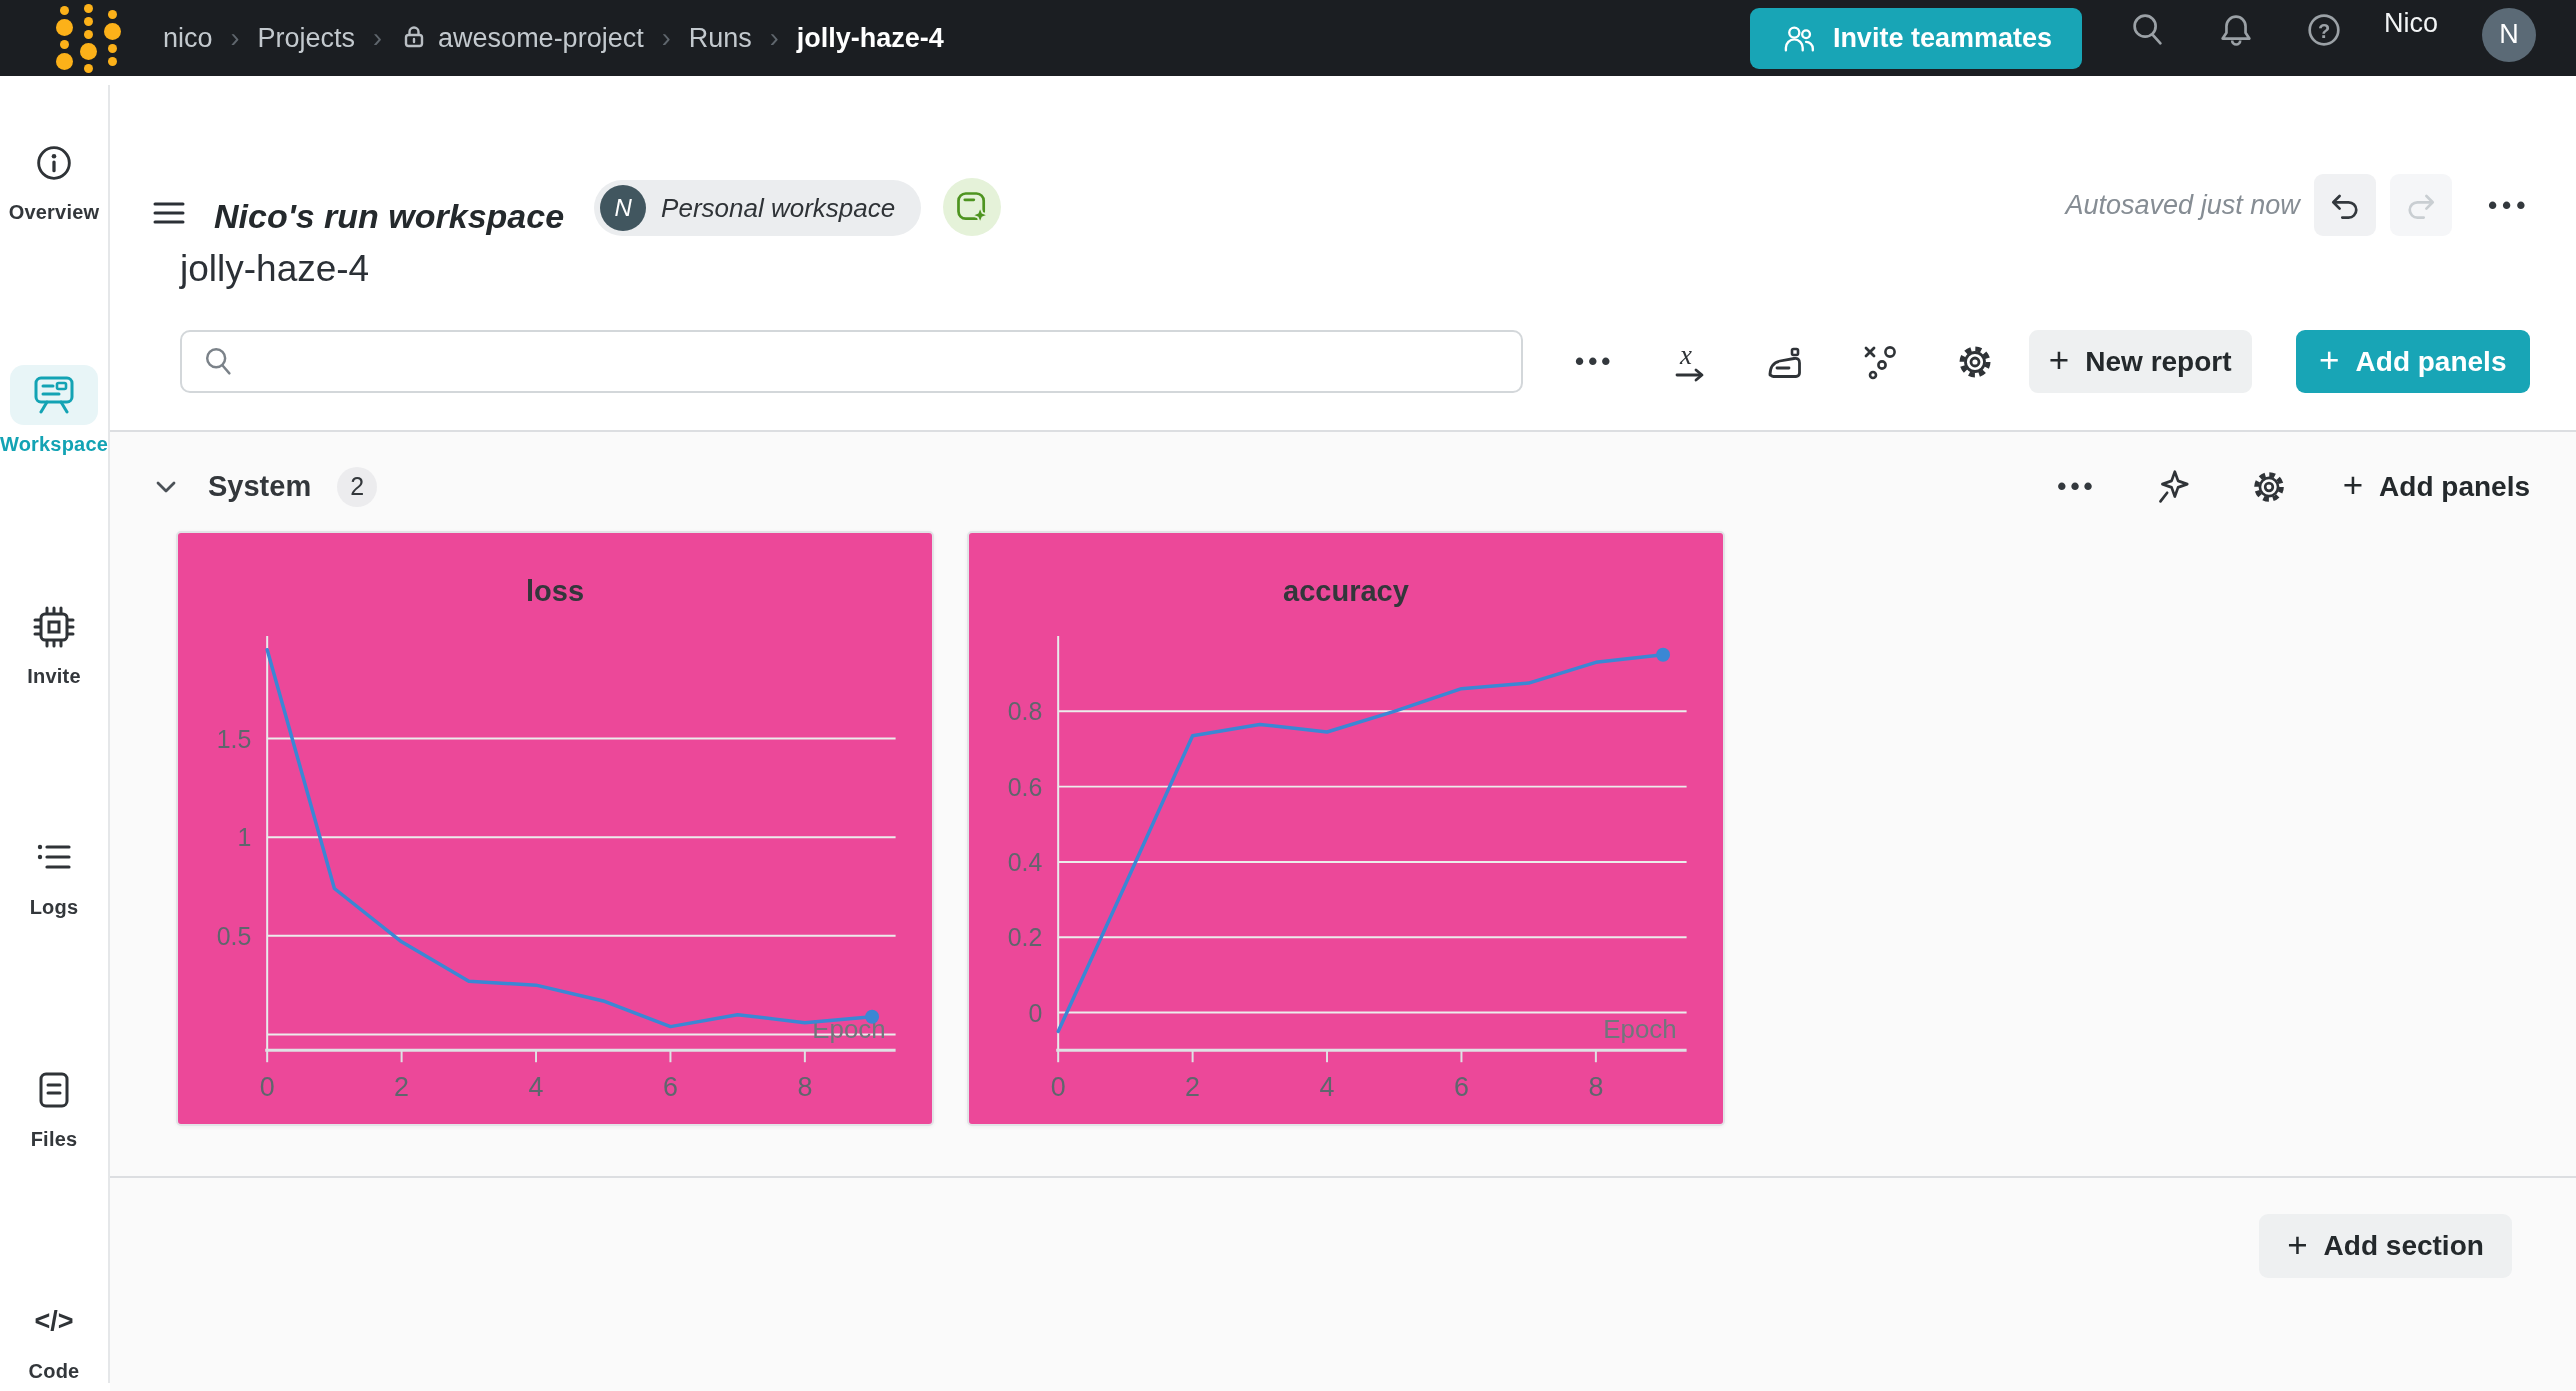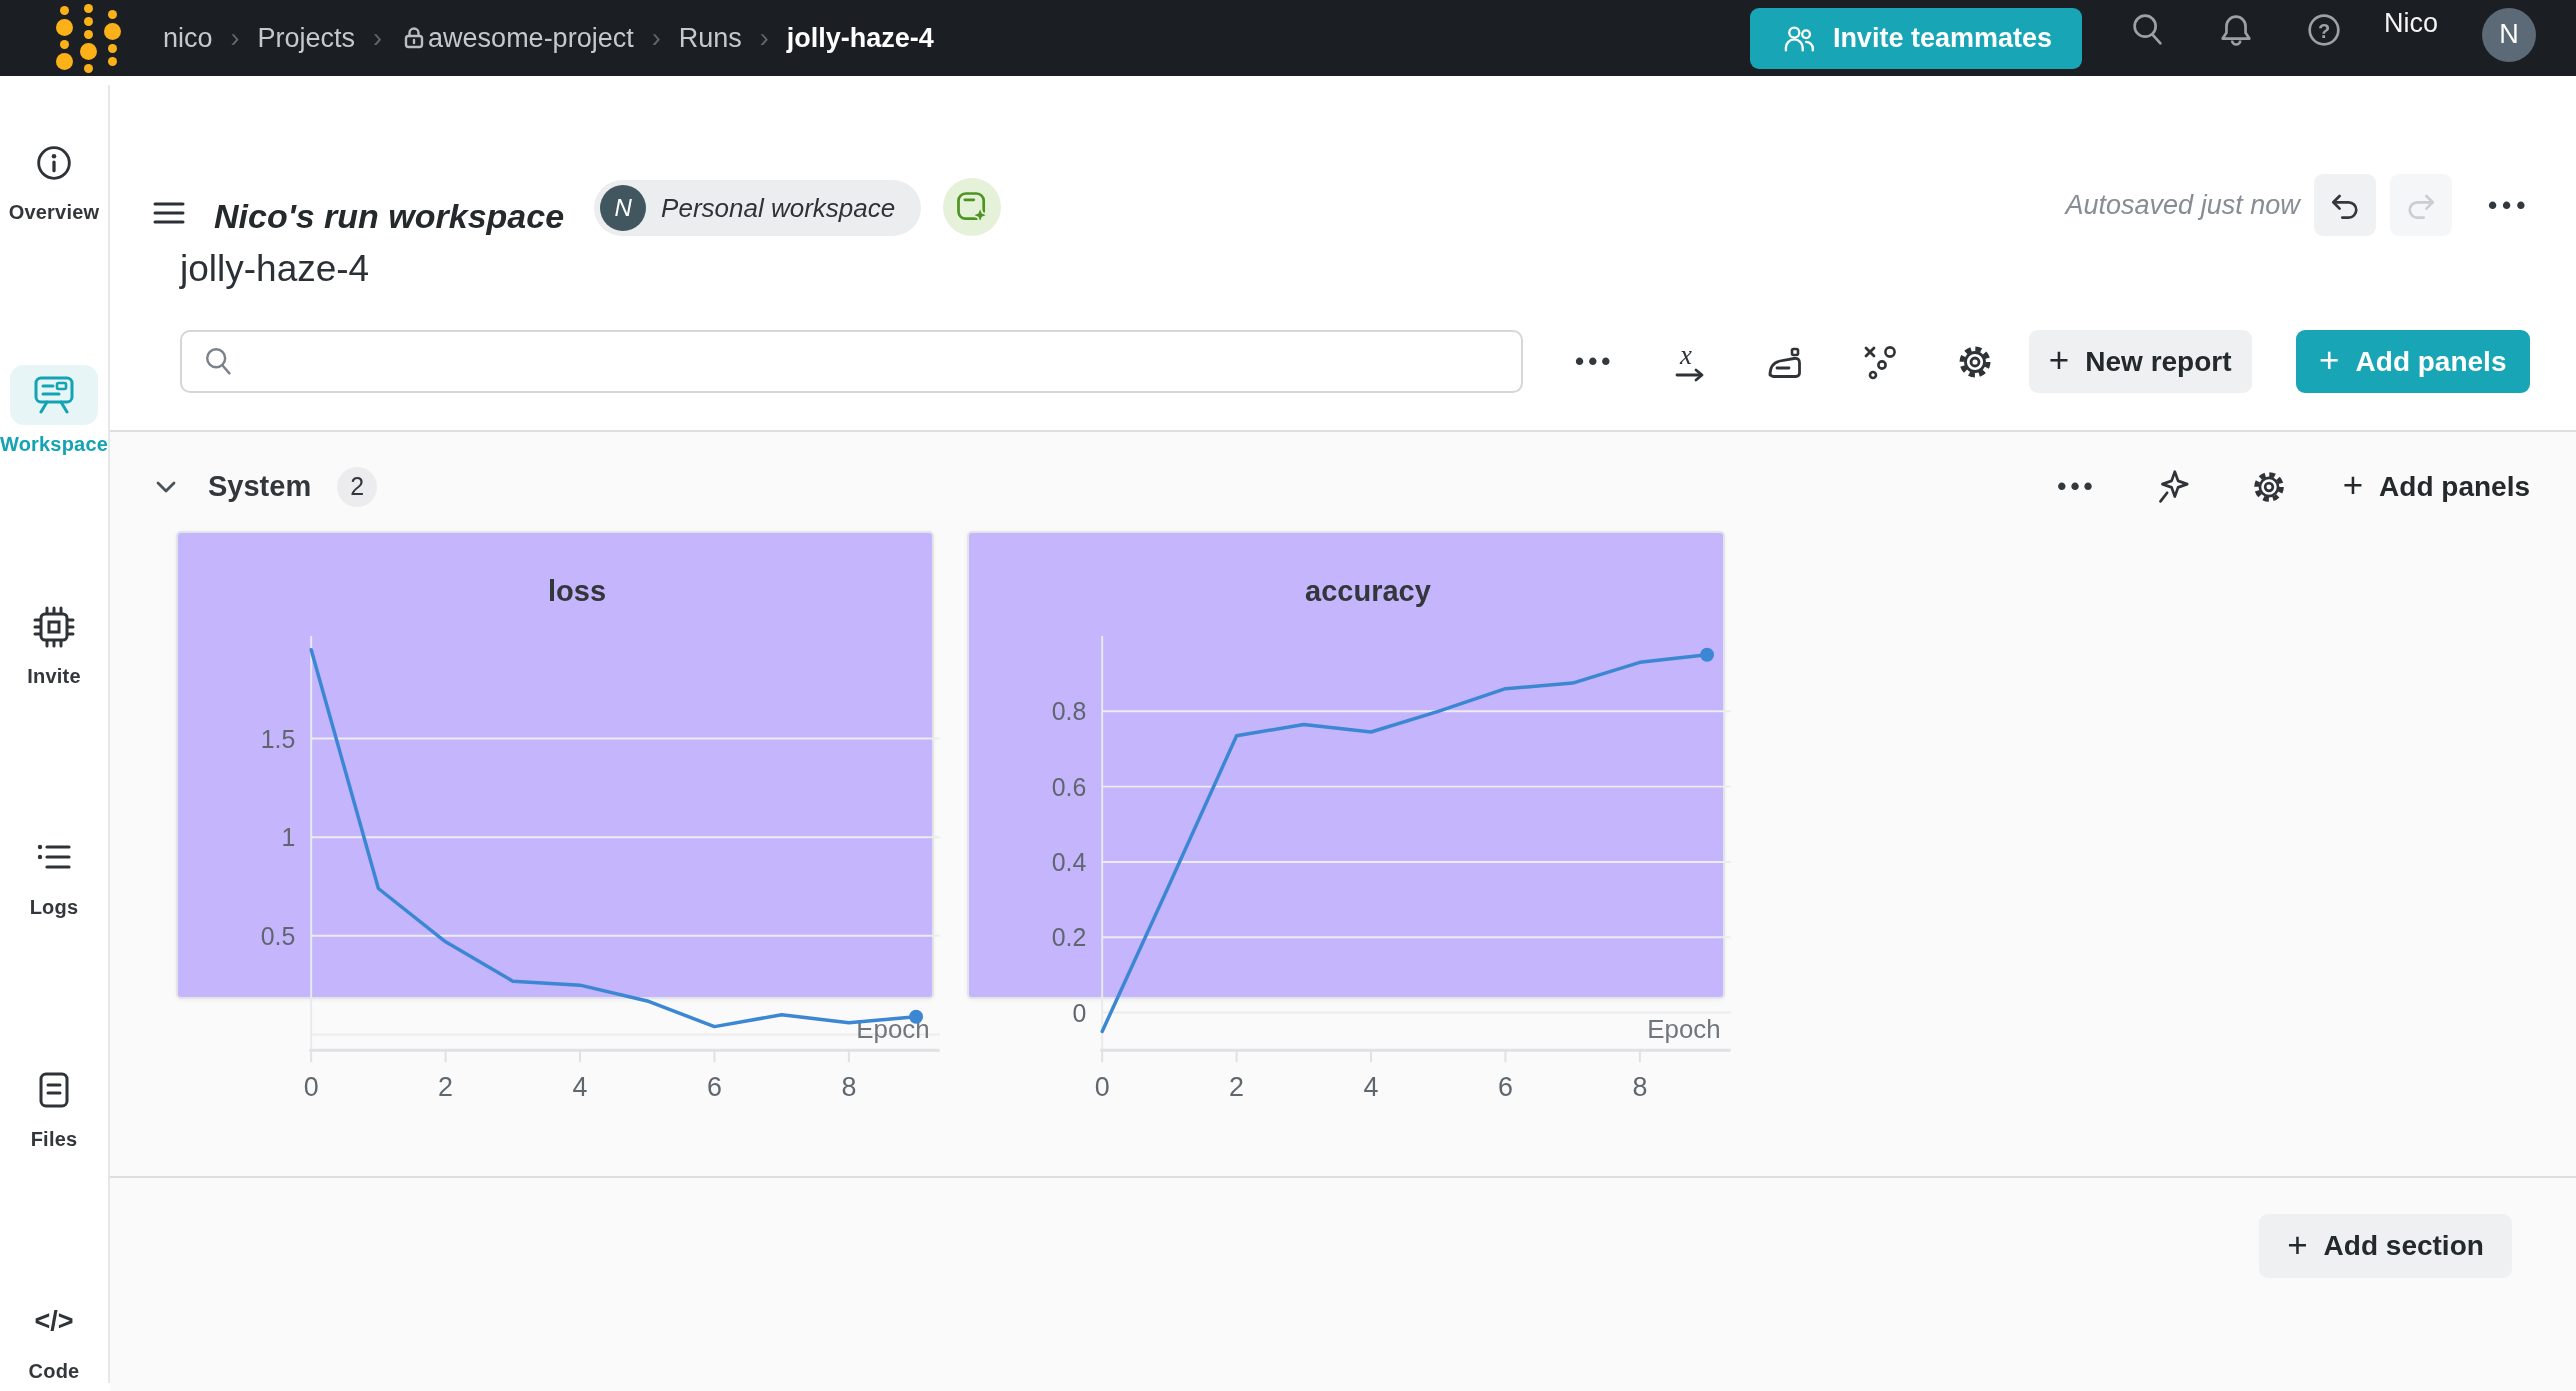--- a/index.html
+++ b/index.html
@@ -13,21 +13,21 @@
     position:absolute; top:0; left:0; width:2576px; height:76px;
     background:#1b1e22; display:flex; align-items:center; padding:0 40px;
   }
   .logo { display:flex; gap:7px; align-items:center; margin-left:16px; }
   .logo .col { display:flex; flex-direction:column; gap:4px; align-items:center; }
   .logo .dot { width:9px; height:9px; border-radius:50%; background:#fcb119; }
   .logo .dot.big { width:17px; height:17px; }
   .crumbs { display:flex; align-items:center; gap:18px; margin-left:42px; font-size:27px; }
   .crumb { color:#c3c9ce; cursor:pointer; }
   .crumb.current { color:#ffffff; font-weight:700; }
-  .crumb-lock { display:flex; align-items:center; }
+  .crumb-lock { display:flex; gap:10px; }
   .sep { color:#5f666d; font-size:27px; }
   .topbar-right { margin-left:auto; display:flex; gap:44px; }
   .invite-btn {
     display:flex; align-items:center; gap:16px; background:#18a5b6; color:#fff;
     border:none; border-radius:9px; height:61px; padding:0 30px;
     font-size:27px; font-weight:700; font-family:inherit; cursor:pointer;
   }
   .tb-icon { width:44px; height:44px; display:flex; align-items:center; justify-content:center; cursor:pointer; }
   .tb-user { color:#f2f4f5; font-size:27px; margin-left:-6px; }
   .tb-avatar {
@@ -103,22 +103,22 @@
   .chev { width:36px; height:36px; display:flex; align-items:center; justify-content:center; cursor:pointer; }
   .charts-title { margin-left:24px; font-size:29px; font-weight:700; color:#33373b; cursor:pointer; }
   .count-badge {
     margin-left:26px; min-width:40px; height:40px; border-radius:50%; background:#ececee;
     display:flex; align-items:center; justify-content:center; font-size:25px; color:#33373b;
   }
   .charts-header-right { margin-left:auto; display:flex; align-items:center; gap:50px; }
   .text-btn { display:flex; align-items:center; font-size:28px; font-weight:700; color:#24292c; cursor:pointer; }
   .panels-row { display:flex; gap:33px; padding-left:66px; margin-top:2px; }
   .panel {
-    width:758px; height:468px; background:#c4b5fd; border:2px solid #e2e4e7; border-radius:5px;
-    box-shadow:0 1px 4px rgba(0,0,0,0.05); cursor:pointer;padding-left:44px;
+    width:758px; height:595px; background:#ec4899; border:2px solid #e2e4e7; border-radius:5px;
+    box-shadow:0 1px 4px rgba(0,0,0,0.05); cursor:pointer;
   }
   .panel-title { text-align:center; margin-top:42px; font-size:29px; font-weight:700; color:#33373b; }
   .chart { display:block; margin-top:20px; }
   .chart text { font-family:"Liberation Sans", sans-serif; }
   
   .footer-area { height:215px; background:#fafafa; display:flex; justify-content:flex-end; padding:36px 64px 0 0; }
   .add-section { width:253px; height:64px; }
   svg { display:block; }
 </style>
 </head>

